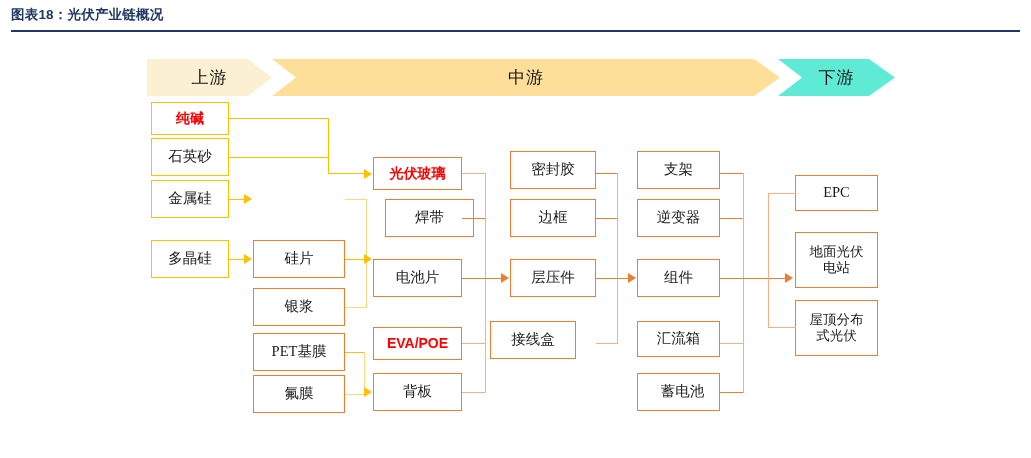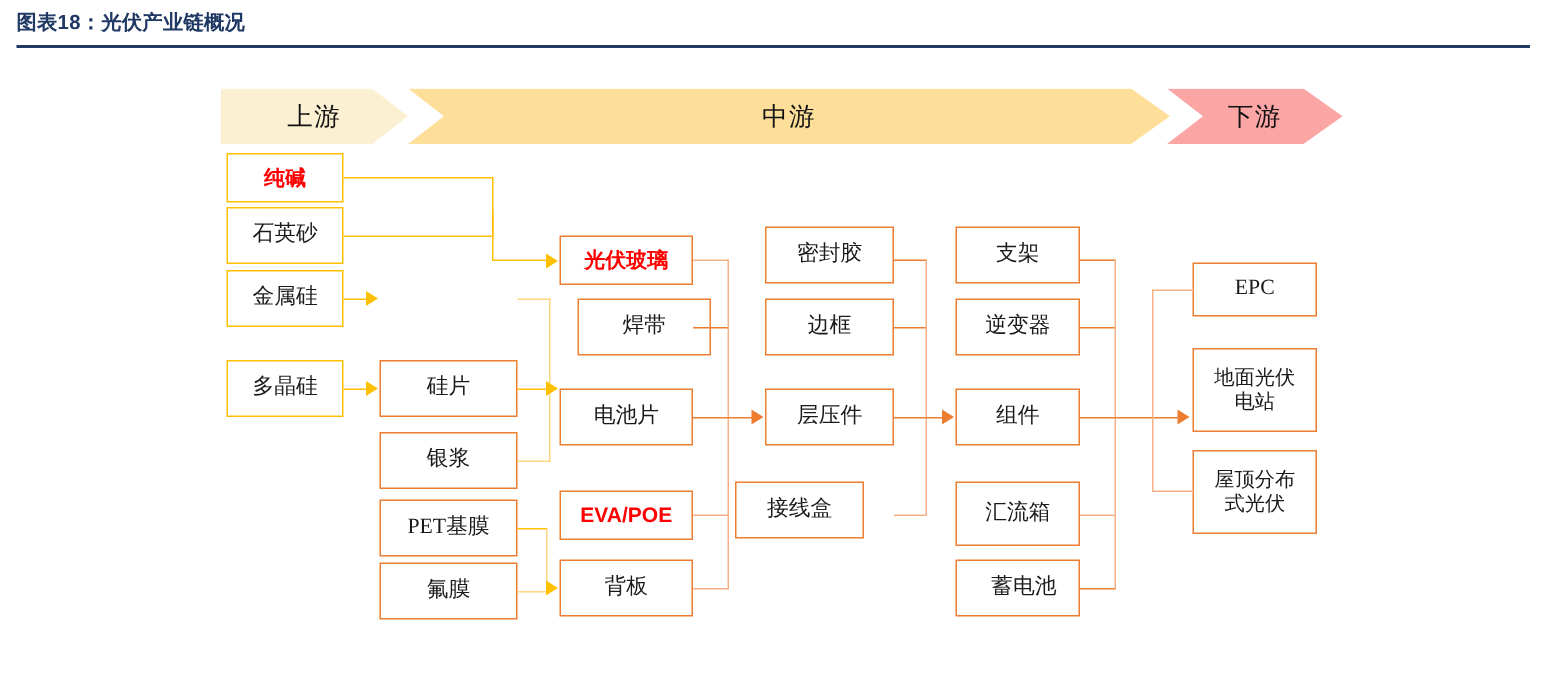--- a/index.html
+++ b/index.html
@@ -28,21 +28,21 @@
   }
   #banner-up{
     left:147px;top:26px;width:125px;background:#fcf0d2;
     clip-path:polygon(0 0, calc(100% - 24px) 0, 100% 50%, calc(100% - 24px) 100%, 0 100%, 0 100%);
   }
   #banner-mid{
     left:272px;top:26px;width:508px;background:#fddf9a;
     clip-path:polygon(0 0, calc(100% - 26px) 0, 100% 50%, calc(100% - 26px) 100%, 0 100%, 24px 50%);
   }
   #banner-down{
-    left:778px;top:26px;width:117px;background:#fca5a5;
+    left:778px;top:26px;width:117px;background:#5eead4;
     clip-path:polygon(0 0, calc(100% - 26px) 0, 100% 50%, calc(100% - 26px) 100%, 0 100%, 24px 50%);
   }
 
   
   .node{
     position:absolute;box-sizing:border-box;background:#fff;
     display:flex;align-items:center;justify-content:center;text-align:center;
     font-size:14.5px;color:#1a1a1a;line-height:1.22;
   }
   .node.gold{border:1.6px solid #ffc000;}
@@ -100,21 +100,21 @@
   <div class="node orange" style="left:373px;top:340px;width:89px;height:38px;">背板</div>
 
   <div class="node orange" style="left:510px;top:118px;width:86px;height:38px;">密封胶</div>
   <div class="node orange" style="left:510px;top:166px;width:86px;height:38px;">边框</div>
   <div class="node orange" style="left:510px;top:226px;width:86px;height:38px;">层压件</div>
   <div class="node orange" style="left:490px;top:288px;width:86px;height:38px;">接线盒</div>
 
   <div class="node orange" style="left:637px;top:118px;width:83px;height:38px;">支架</div>
   <div class="node orange" style="left:637px;top:166px;width:83px;height:38px;">逆变器</div>
   <div class="node orange" style="left:637px;top:226px;width:83px;height:38px;">组件</div>
-  <div class="node orange" style="left:637px;top:288px;width:83px;height:43px;">汇流箱</div>
+  <div class="node orange" style="left:637px;top:288px;width:83px;height:36px;">汇流箱</div>
   <div class="node orange" style="left:637px;top:340px;width:83px;height:38px;padding-left:8px;">蓄电池</div>
 
   <div class="node orange" style="left:795px;top:142px;width:83px;height:36px;text-align:center;">EPC</div>
   <div class="node orange twoline" style="left:795px;top:199px;width:83px;height:56px;white-space:pre-line;">地面光伏
 电站</div>
   <div class="node orange twoline" style="left:795px;top:267px;width:83px;height:56px;white-space:pre-line;">屋顶分布
 式光伏</div>
 
   <div class="ln h c-gold" style="left:229px;top:85px;width:100px;"></div>
   <div class="ln h c-gold" style="left:229px;top:124px;width:100px;"></div>

